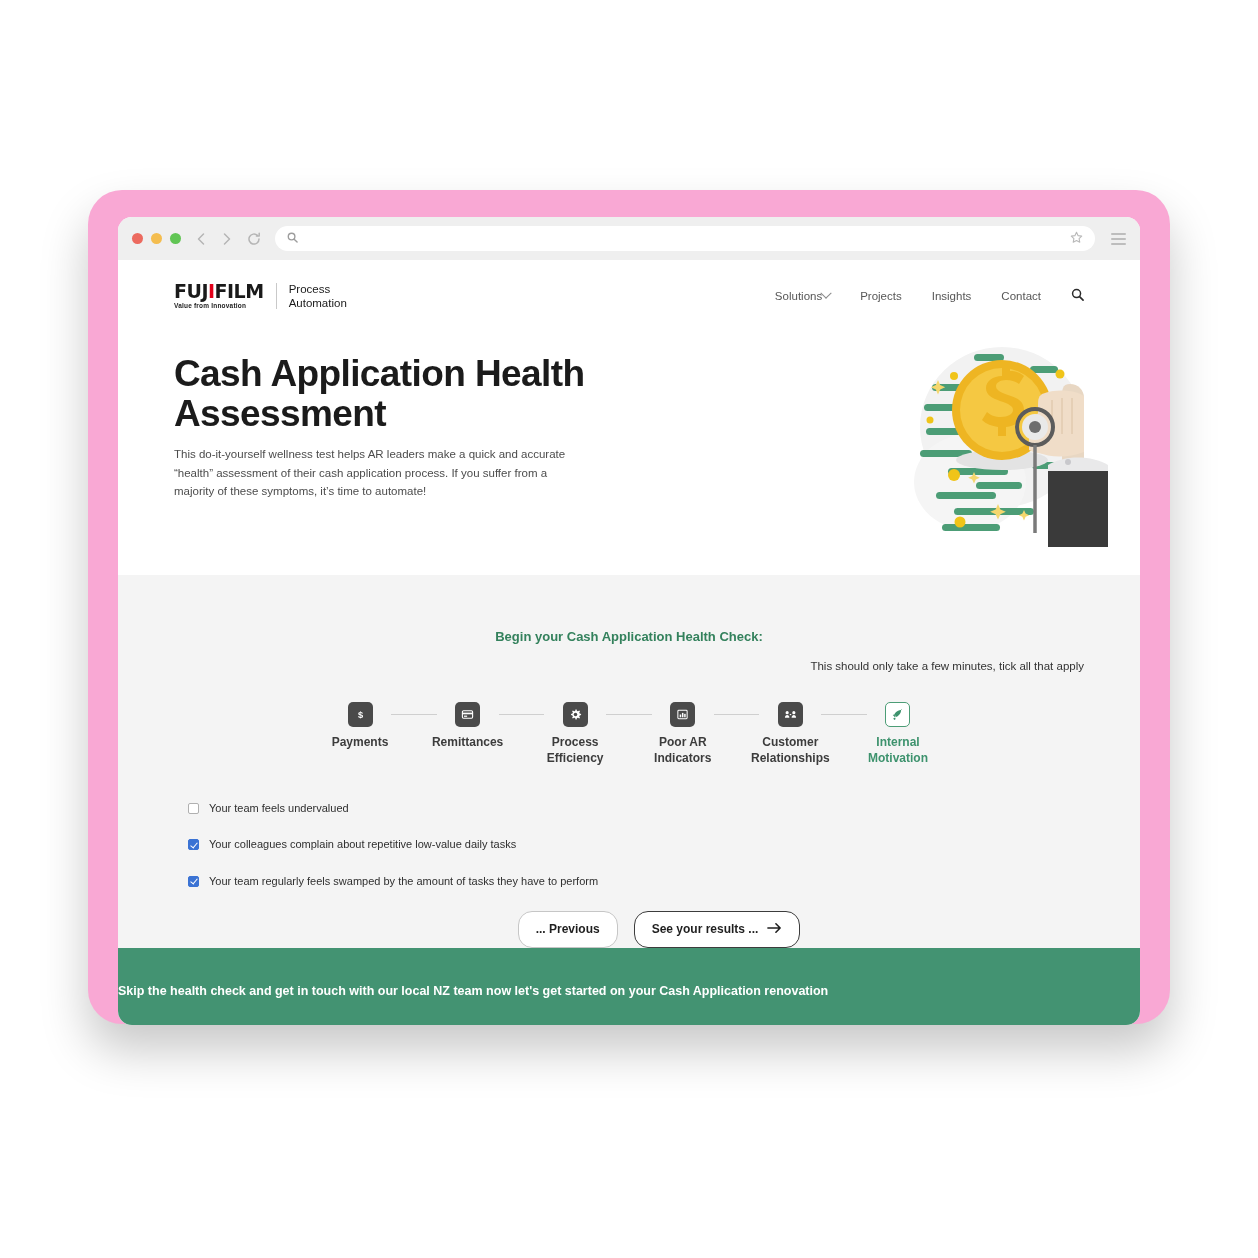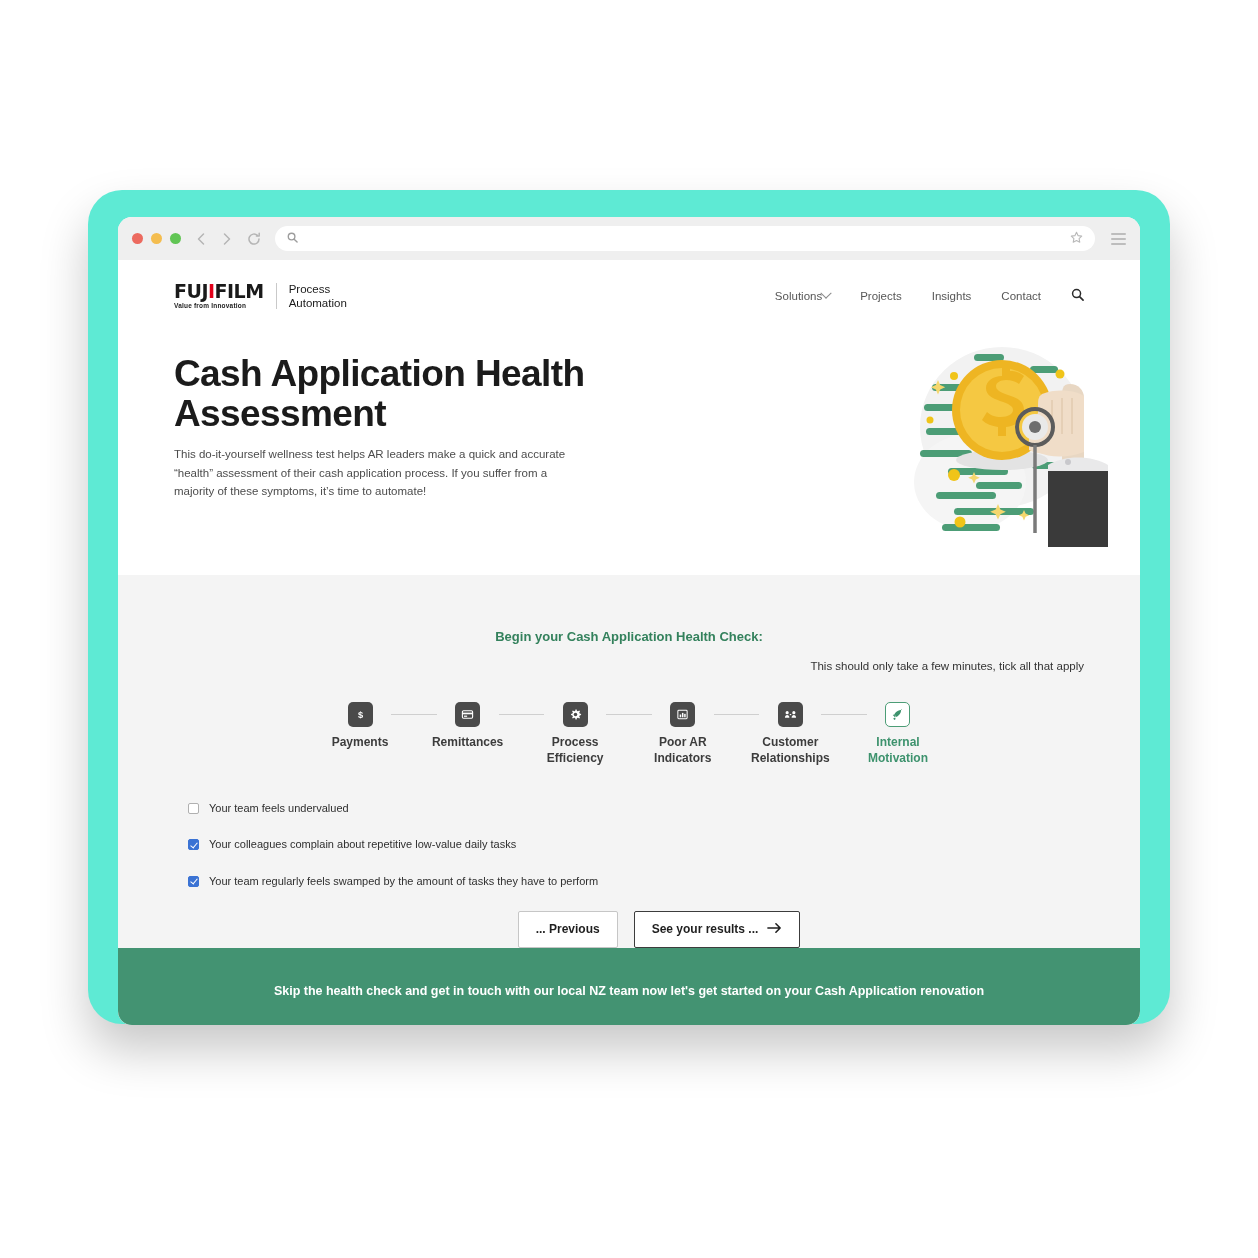--- a/index.html
+++ b/index.html
@@ -14,21 +14,21 @@
     overflow: hidden;
   }
 
   
   .device {
     position: absolute;
     left: 88px;
     top: 190px;
     width: 1082px;
     height: 834px;
-    background: #5eead4;
+    background: #f9a8d4;
     border-radius: 34px;
     box-shadow: 0 26px 48px rgba(0,0,0,0.22);
   }
   .screen {
     position: absolute;
     left: 30px;
     top: 27px;
     width: 1022px;
     height: 808px;
     background: #ffffff;
@@ -232,41 +232,40 @@
     left: 3px; top: 0.5px;
     width: 3px; height: 6px;
     border-right: 1.6px solid #ffffff;
     border-bottom: 1.6px solid #ffffff;
     transform: rotate(40deg);
   }
   .checktext { font-size: 11px; color: #2f2f2f; line-height: 1.2; }
 
   .actions { display: flex; justify-content: center; gap: 16px; margin-top: 10px; padding-left: 60px; }
   .btn {
-    border-radius: 2px;
+    border-radius: 14px;
     background: #ffffff;
     font-size: 12px;
     font-weight: bold;
     color: #1f1f1f;
     padding: 10px 17px;
     display: flex; align-items: center; gap: 9px;
     cursor: pointer;
     box-sizing: border-box;
   }
   .btn.prev { border: 1px solid #c6c6c6; }
   .btn.next { border: 1.6px solid #3c3c3c; }
 
   
   .banner {
     flex: none;
     height: 86px;
     background: #439372;
     display: flex;
     align-items: center;
-    justify-content: center;
     color: #ffffff;
     font-size: 12.5px;
     font-weight: bold;
   }
 </style>
 </head>
 <body>
 
 <div class="device">
   <div class="screen">

